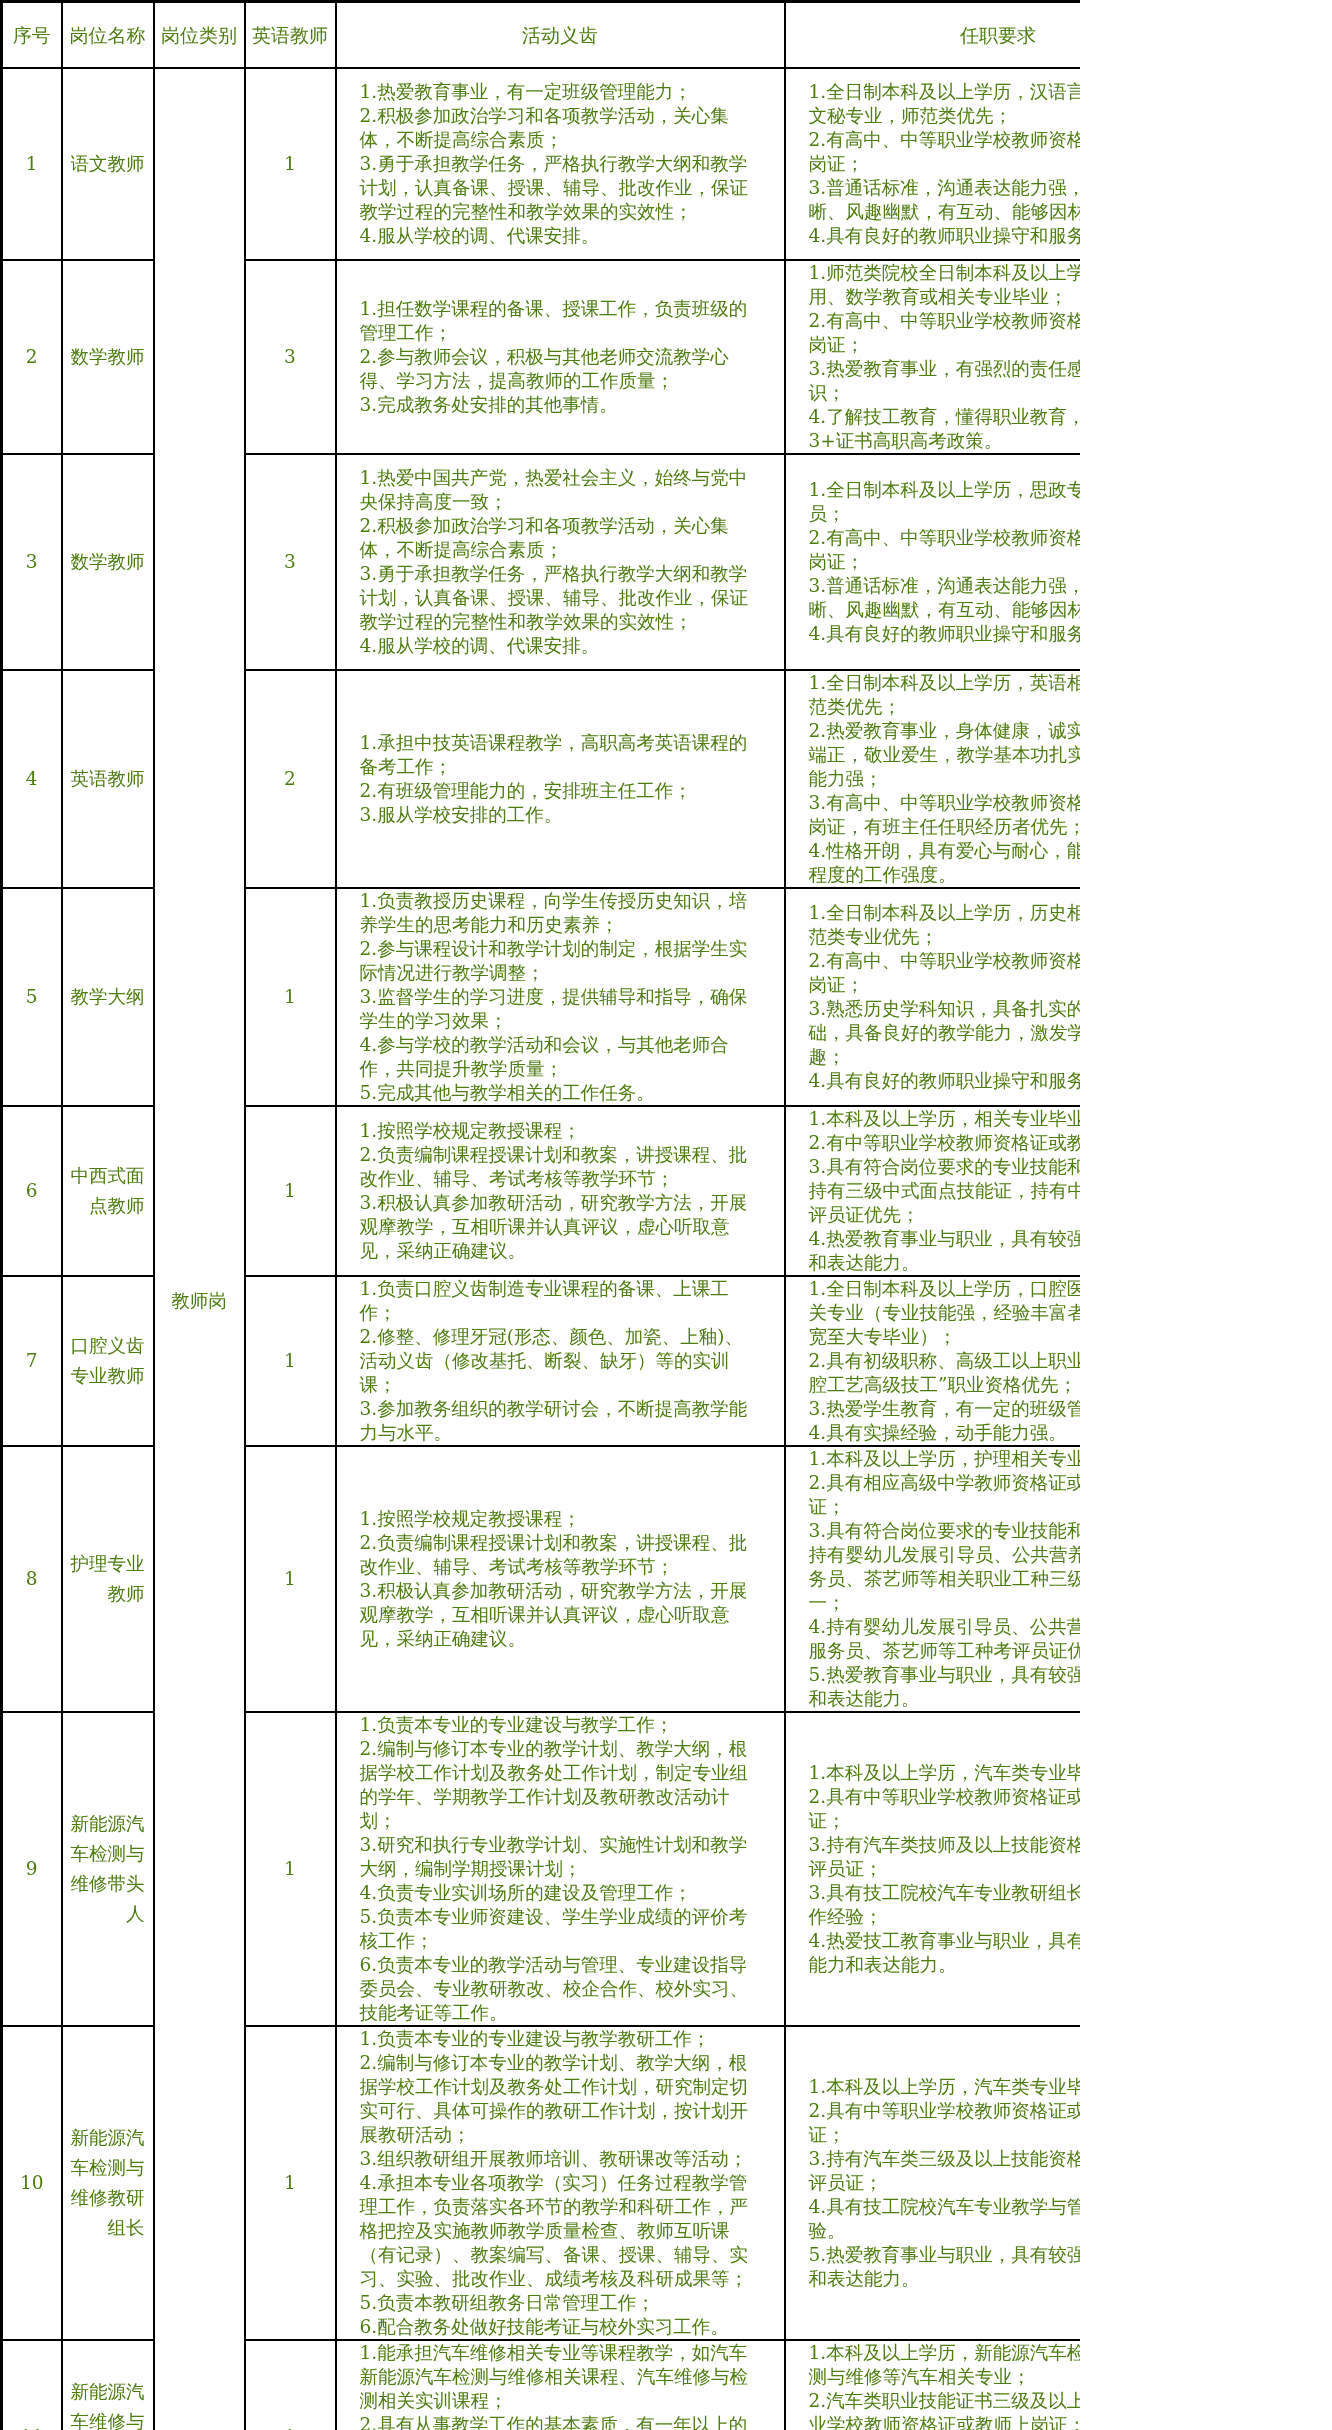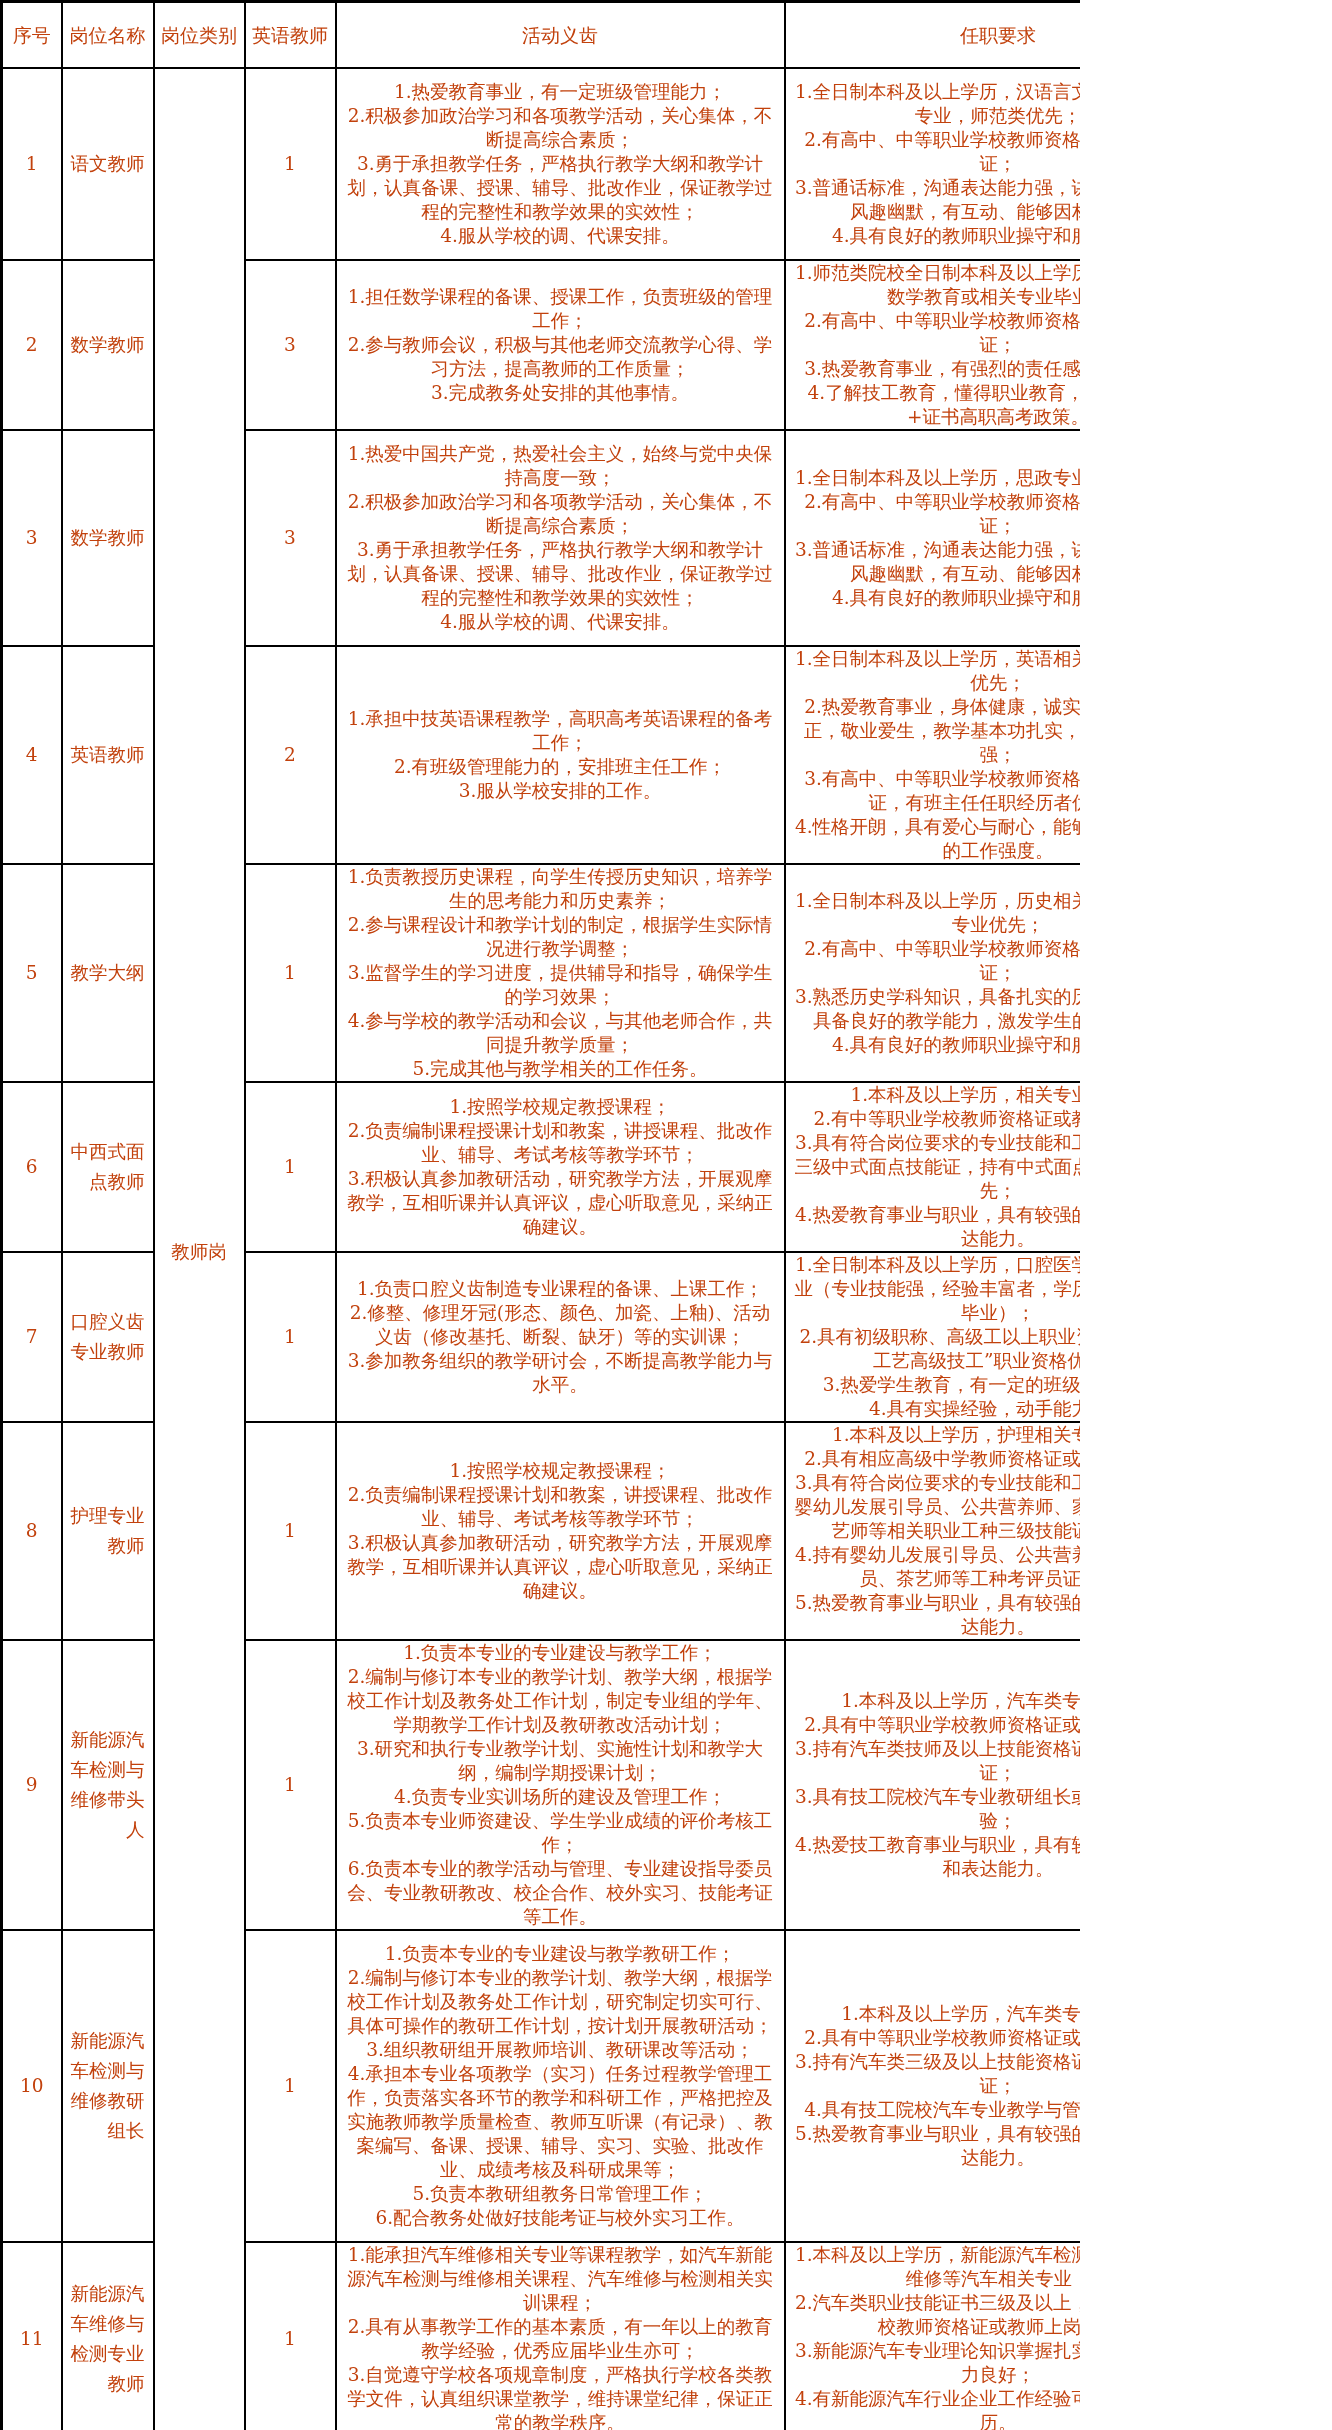--- a/index.html
+++ b/index.html
@@ -1,18 +1,18 @@
 <!DOCTYPE html>
 <html><head>
 <meta charset="utf-8">
 <style>
   html,body{margin:0;padding:0;background:#fff;}
   .page{
     width:1080px;height:2430px;background:#fff;overflow:hidden;
-    font-family:"DejaVu Serif","Liberation Serif",serif;color:#c2410c;
+    font-family:"DejaVu Serif","Liberation Serif",serif;color:#4d7c0f;
   }
   table.recruit{
     width:1332px;table-layout:fixed;border-collapse:collapse;
     border:3px solid #000;
   }
   table.recruit td,table.recruit th{
     border:2px solid #000;vertical-align:middle;overflow:hidden;
     font-weight:normal;
   }
   th.hcell{
@@ -23,22 +23,22 @@
     text-align:center;font-size:18.5px;padding:0;
   }
   td.c-name{
     text-align:right;font-size:18.5px;line-height:30px;
     padding:0 8px;word-break:break-all;
   }
   td.c-cat{
     text-align:center;font-size:18.5px;padding:0 8px;word-break:break-all;
   }
   td.c-duties,td.c-req{
-    text-align:center;font-size:18.5px;line-height:24px;
-    padding:0 7px;white-space:pre-line;word-break:break-all;
+    text-align:left;font-size:18.5px;line-height:24px;
+    padding:0 23px;white-space:pre-line;word-break:break-all;
   }
   td.c-note{padding:0;}
 </style>
 </head>
 <body>
 
 <div class="page">
   <table class="recruit">
     <colgroup>
       <col style="width:60px">

